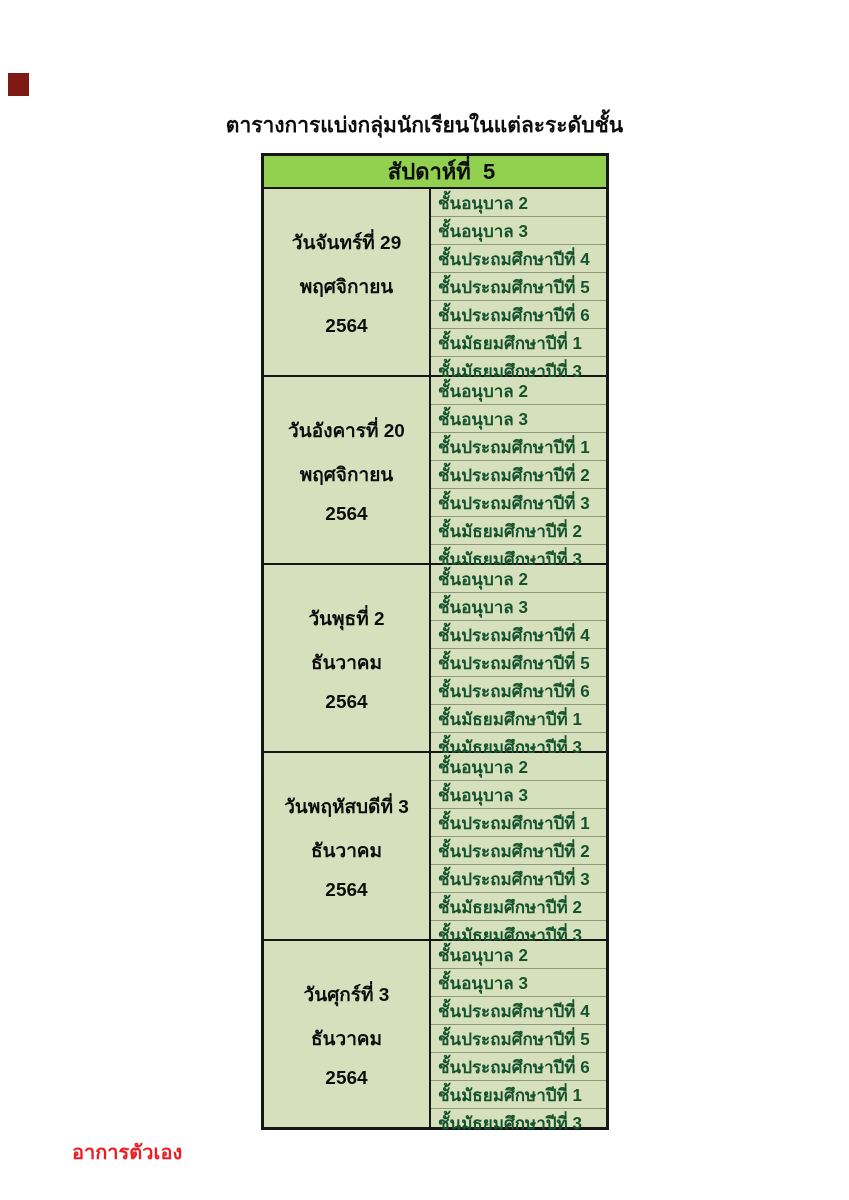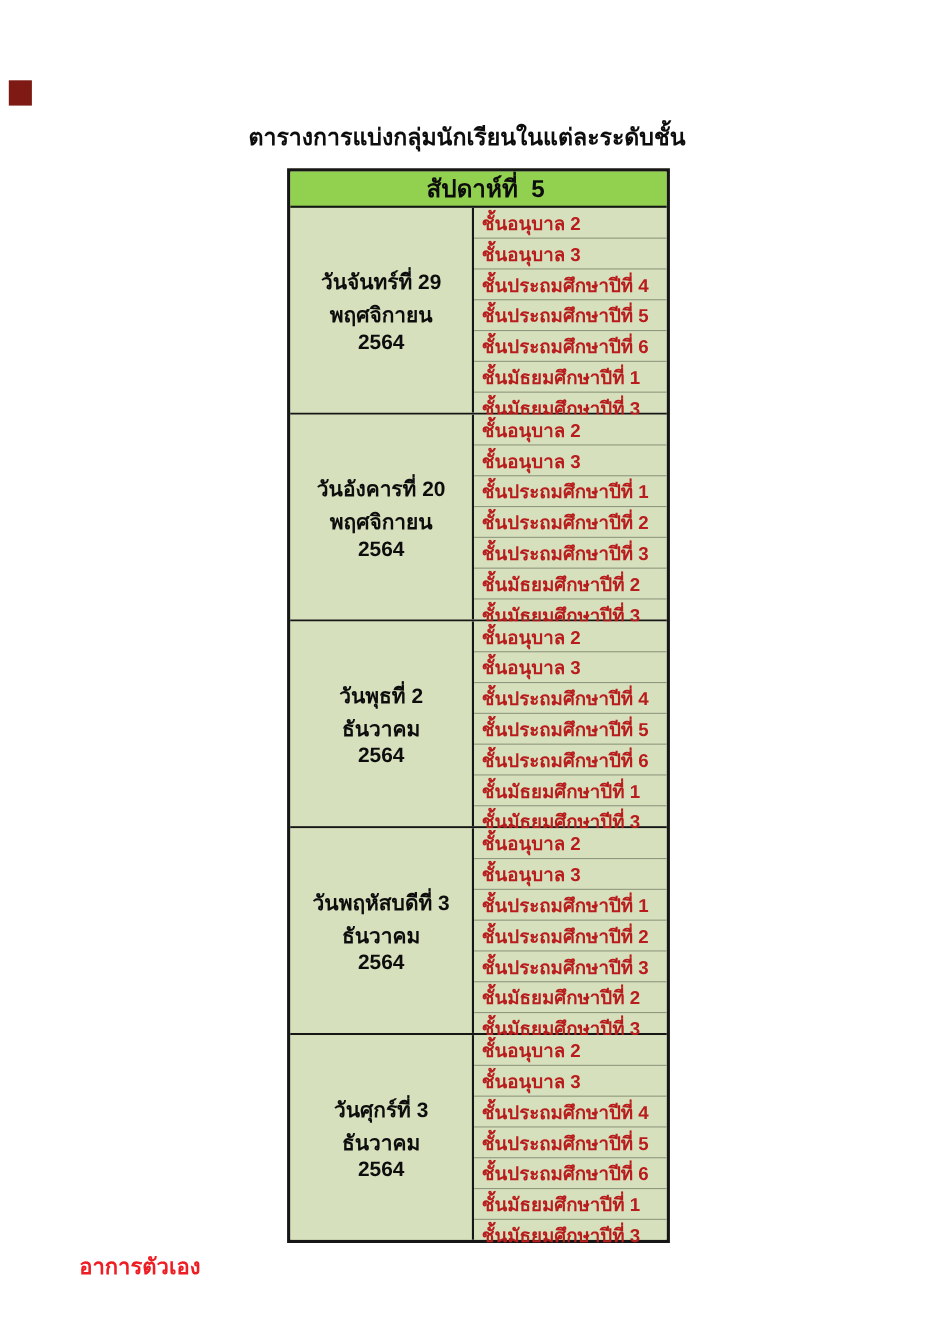--- a/index.html
+++ b/index.html
@@ -37,27 +37,27 @@
     display:flex;align-items:center;justify-content:center;
     font-size:22px;font-weight:bold;white-space:pre;color:#0d0d0d;padding-left:13px;
   }
   .section{display:flex;height:186px;}
   .section:not(:first-child){border-top:2px solid var(--border-dark,#161616);}
   .day-cell{
     width:167px;box-sizing:border-box;
     border-right:2px solid var(--border-dark,#161616);
     background:var(--cell-green,#D6E0BD);
     display:flex;flex-direction:column;align-items:center;justify-content:center;
-    font-size:19px;font-weight:bold;text-align:center;color:#0d0d0d;
+    gap:14px;font-size:19px;font-weight:bold;text-align:center;color:#0d0d0d;
   }
   .class-rows{flex:1;display:flex;flex-direction:column;background:var(--cell-green,#D6E0BD);}
   .class-row{
     flex:1;display:flex;align-items:center;
     padding-left:7px;box-sizing:border-box;
-    font-size:17px;font-weight:bold;color:#b91c1c;
+    font-size:17px;font-weight:bold;color:#14532d;
   }
   .class-row + .class-row{border-top:1px solid var(--row-divider,#8f977e);}
   .footer-note{
     position:absolute;left:72px;top:1094px;width:724px;
     color:var(--note-red,#EE1D23);
     font-size:20px;font-weight:bold;line-height:37px;
   }
 </style>
 </head>
 <body>

